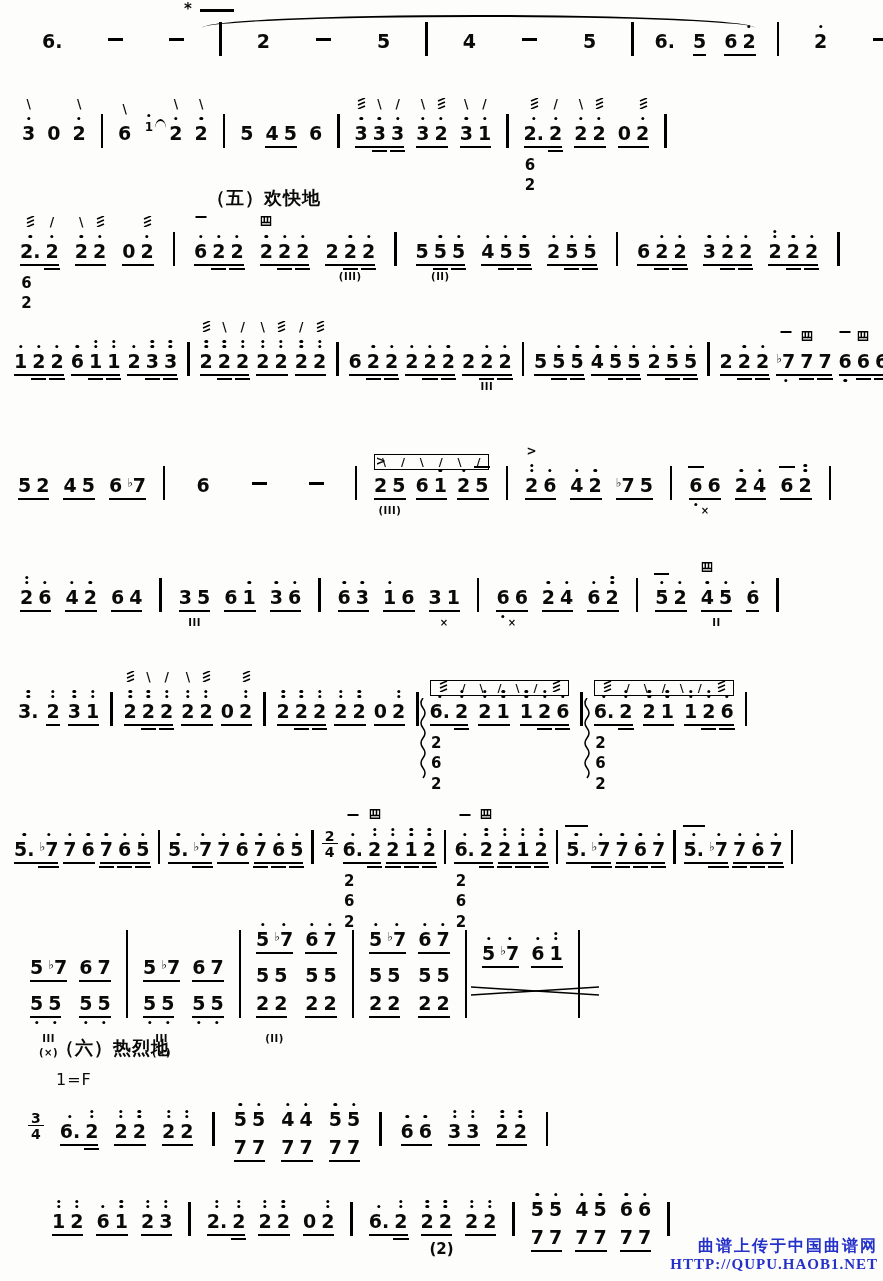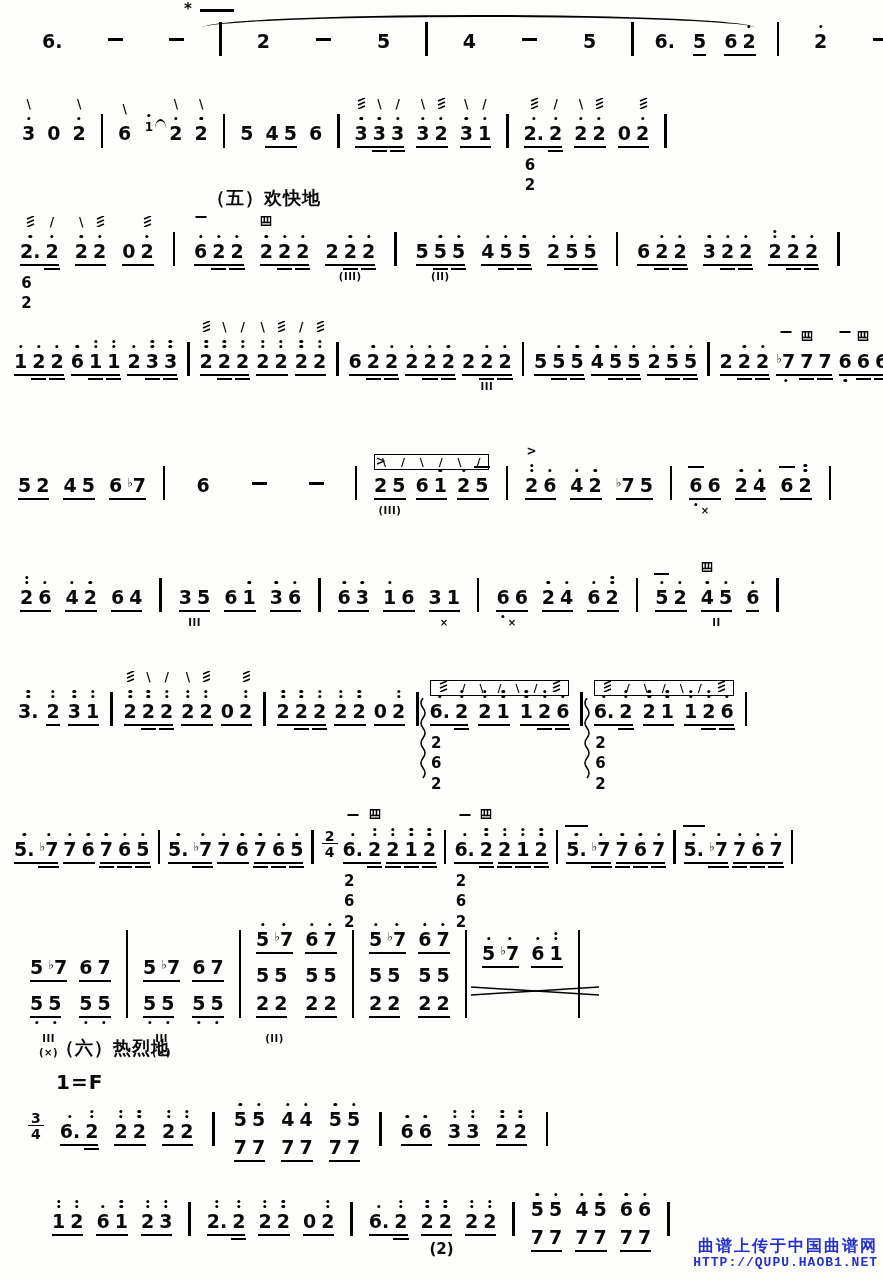--- a/index.html
+++ b/index.html
@@ -40,28 +40,28 @@
   .box{border:1.8px solid #000;height:14px;display:flex;align-items:center;justify-content:space-between;
        padding:0 7px;margin-bottom:6px;font-weight:700;font-size:11px;gap:10px;}
   .grow{display:flex;align-items:flex-end;gap:10px;}
   .stack{position:absolute;top:calc(100% + 9px);left:1px;font-weight:700;font-size:15px;line-height:1.35;text-align:center;min-width:11px;}
   .bm{position:absolute;top:calc(100% + 6px);left:50%;transform:translateX(-50%);font-weight:700;font-size:10px;
       line-height:1.4;text-align:center;white-space:nowrap;letter-spacing:.5px;}
   .twovoice .bm{top:calc(100% + 14px);}
   .arp{position:absolute;left:-12px;top:-4px;}
   .hairpin{position:absolute;top:calc(100% + 16px);left:-30%;width:240%;}
   .heading{position:absolute;font-weight:700;font-size:18px;letter-spacing:1px;}
-  .keysig{position:absolute;font-weight:700;font-size:20px;letter-spacing:1px;}
+  .keysig{position:absolute;font-weight:400;font-size:16px;letter-spacing:1px;}
   .slur{position:absolute;border-top:2.4px solid #000;border-radius:100% 100% 0 0/100% 100% 0 0;height:24px;}
   .starmark{position:absolute;font-weight:700;font-size:15px;}
   .stardash{position:absolute;height:3px;background:#000;}
   .footer-page{position:absolute;left:0;right:0;text-align:center;font-weight:700;font-size:15px;}
   .watermark{position:absolute;right:5px;text-align:right;font-weight:700;line-height:1.2;}
   .wm1{font-size:16px;letter-spacing:2px;}
-  .wm2{font-size:13px;letter-spacing:1px;font-family:Liberation Mono, monospace;}
+  .wm2{font-size:15px;letter-spacing:1px;font-family:Liberation Serif, serif;}
 </style>
 </head>
 <body>
 
 <div class="starmark" style="left:184px;top:0px;">*</div>
 <div class="stardash" style="left:200px;top:9px;width:34px;"></div>
 <div class="slur" style="left:202px;top:15px;width:553px;"></div>
 
 <div class="heading" style="left:207px;top:186px;">（五）欢快地</div>
 <div class="heading" style="left:56px;top:1036px;">（六）热烈地</div>

